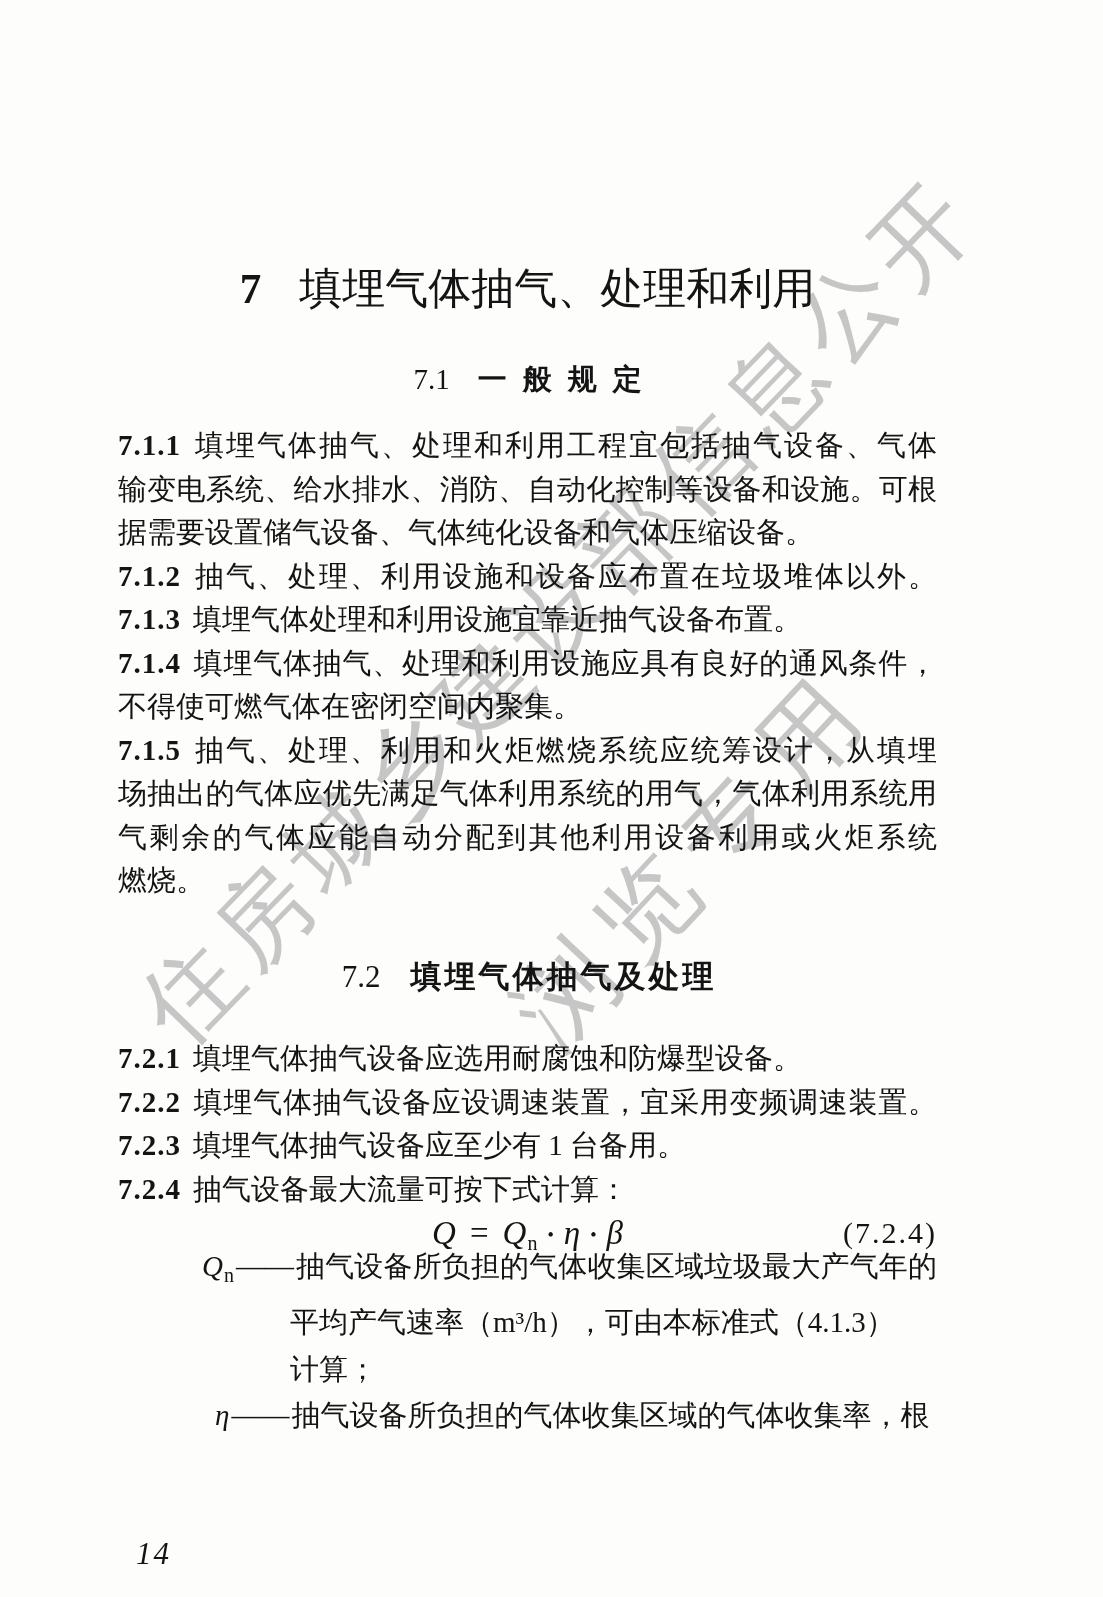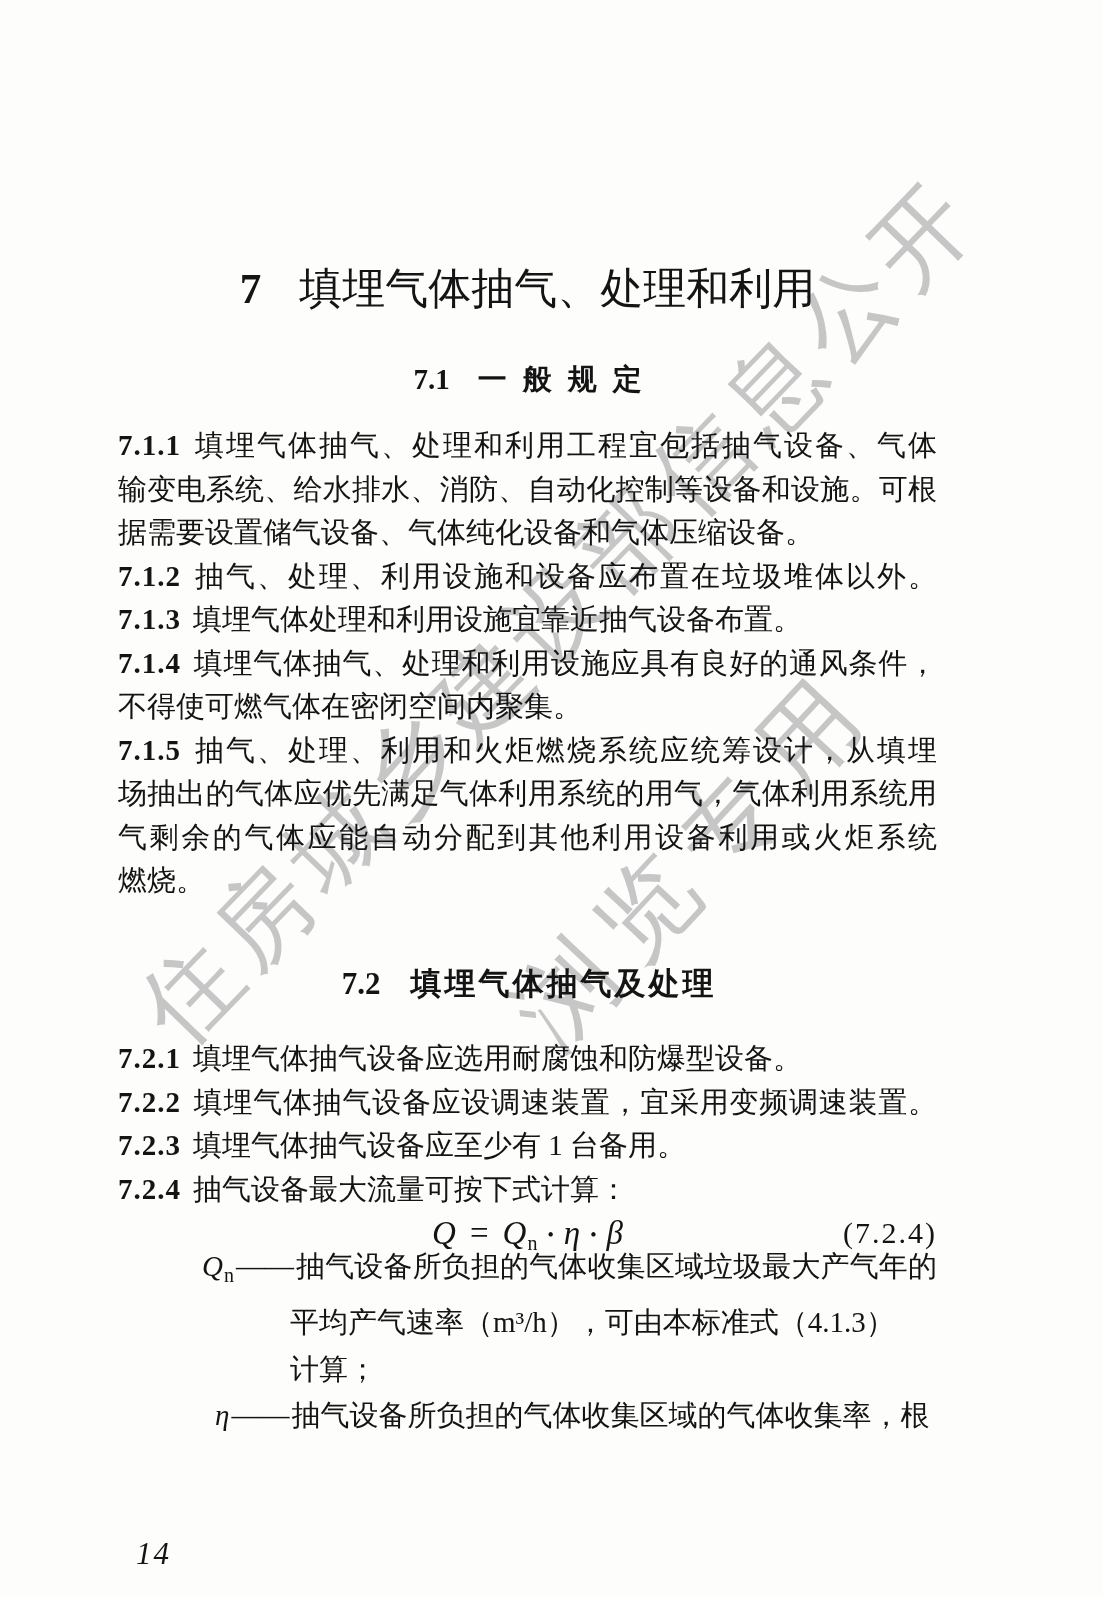--- a/index.html
+++ b/index.html
@@ -25,23 +25,23 @@
   }
   
   .col{position:absolute;left:118px;width:819px;z-index:1;}
   
   .chapter{top:260px;text-align:center;font-size:43px;line-height:58px;}
   .chapter .num{font-weight:bold;margin-right:38px;}
   
   .sechead{text-align:center;display:flex;justify-content:center;align-items:baseline;}
   .h71{top:358px;font-size:29px;line-height:42px;}
   .h72{top:955px;font-size:31px;line-height:44px;}
-  .sechead .snum{font-weight:bold;font-family:"Liberation Serif","DejaVu Serif",serif;text-align:right;}
+  .sechead .snum{font-weight:normal;font-family:"Liberation Serif","DejaVu Serif",serif;text-align:right;}
   .h71 .snum{margin-right:28px;}
-  .h72 .snum{margin-right:30px;margin-top:7px;}
+  .h72 .snum{margin-right:30px;}
   .sechead .stitle{
     font-weight:bold;font-family:"Liberation Sans","DejaVu Sans",sans-serif;
   }
   .h71 .stitle{letter-spacing:16px;margin-right:-16px;}
   .h72 .stitle{letter-spacing:3px;margin-right:-3px;}
   
   .body1{top:424px;}
   .body2{top:1037px;}
   .clauses{font-size:29px;}
   .tline{

